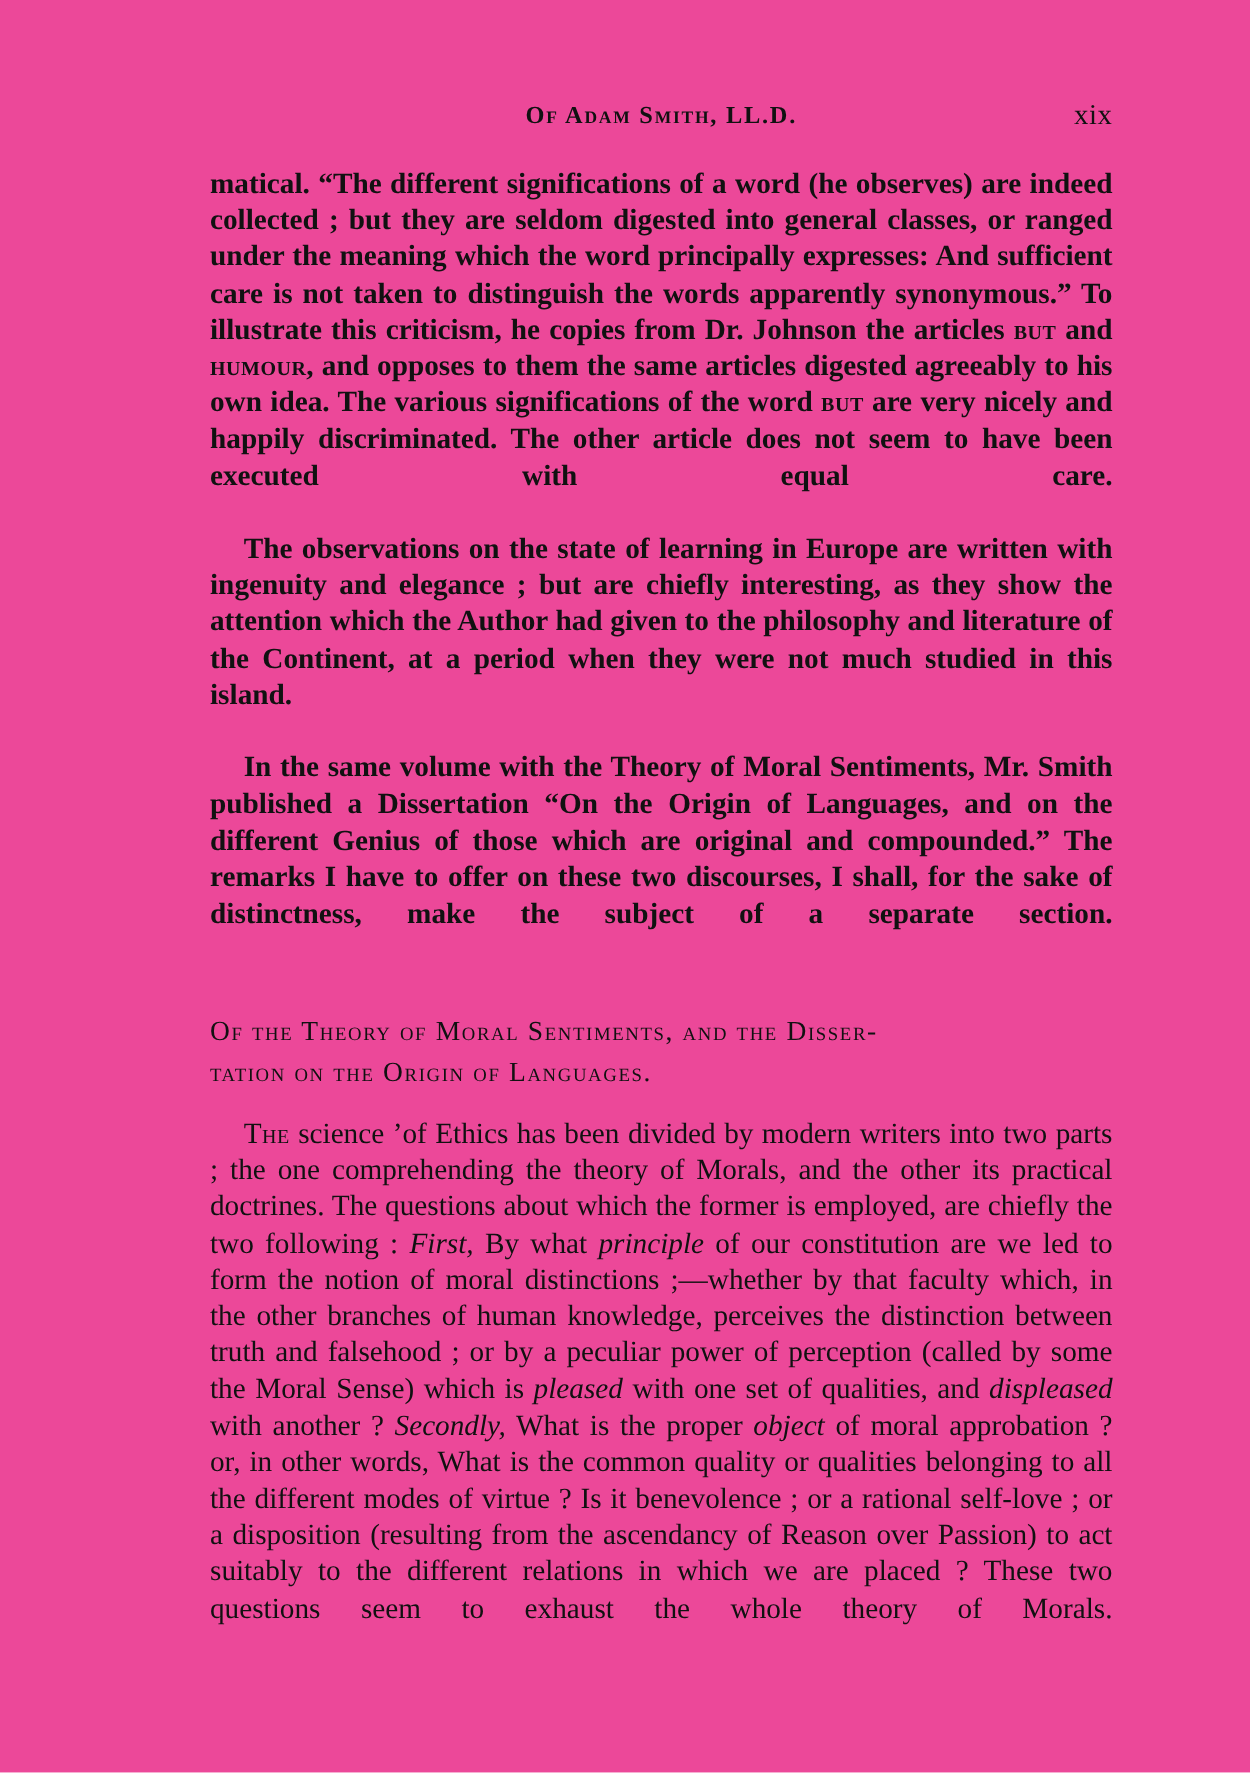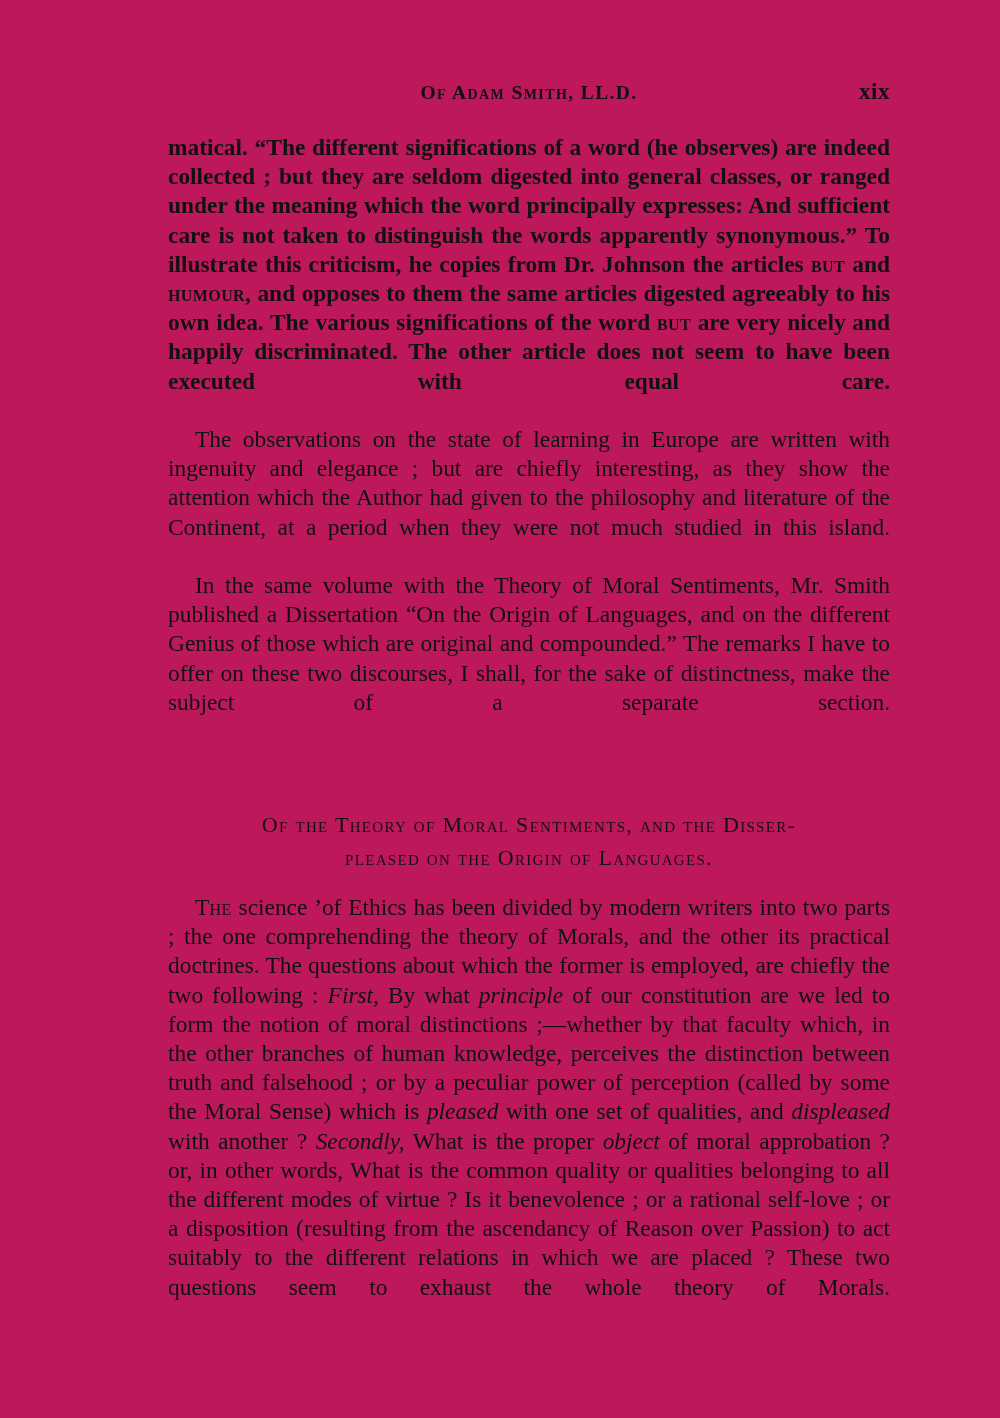--- a/index.html
+++ b/index.html
@@ -13,21 +13,21 @@
     height: 1418px;
     font-family: "Liberation Serif", "DejaVu Serif", serif;
     color: #111111;
     -webkit-font-smoothing: none;
   }
 
   .page {
     position: relative;
     width: 1000px;
     height: 1418px;
-    background: #be185d;
+    background: #ec4899;
     overflow: hidden;
   }
 
   
   .running-head {
     position: absolute;
     left: 168px;
     top: 82px;
     width: 722px;
     height: 30px;
@@ -41,21 +41,21 @@
     font-variant: small-caps;
     font-weight: bold;
     font-size: 19.5px;
     letter-spacing: 1.4px;
     white-space: nowrap;
   }
   .running-head-folio {
     position: absolute;
     right: 0;
     top: -3px;
-    font-weight: bold;
+    font-weight: normal;
     font-size: 23px;
     letter-spacing: 0.5px;
   }
 
   
   .textblock {
     position: absolute;
     left: 168px;
     width: 722px;
   }
@@ -65,21 +65,21 @@
   p.para {
     margin: 0;
     padding: 0;
     font-size: 23.4px;
     line-height: 29.2px;
     text-align: justify;
     text-justify: inter-word;
     word-spacing: 0.3px;
     hyphens: none;
   }
-  p.para + p.para { margin-top: 0; }
+  p.para + p.para { margin-top: 0; font-weight: bold; }
   p.indent { text-indent: 1.15em; }
   p.noindent { text-indent: 0; font-weight: bold; }
 
   
   p.para::after {
     content: "";
     display: inline-block;
     width: 100%;
   }
 
@@ -88,21 +88,20 @@
     letter-spacing: 0.4px;
   }
   .it { font-style: italic; }
 
   
   .section-heading {
     position: absolute;
     left: 168px;
     top: 808px;
     width: 722px;
-    text-align: center;
     font-variant: small-caps;
     font-size: 22px;
     letter-spacing: 1.3px;
     line-height: 33px;
   }
   .section-heading .hl {
     display: block;
   }
 </style>
 </head>
@@ -120,21 +119,21 @@
     <p class="para noindent"><span>matical. “The different significations of a word (he observes) are indeed collected ; but they are seldom digested into general classes, or ranged under the meaning which the word principally expresses: And sufficient care is not taken to distinguish the words apparently synonymous.” To illustrate this criticism, he copies from Dr. Johnson the articles </span><span class="sc">but</span><span> and </span><span class="sc">humour</span><span>, and opposes to them the same articles digested agreeably to his own idea. The various significations of the word </span><span class="sc">but</span><span> are very nicely and happily discriminated. The other article does not seem to have been executed with equal care.</span></p>
 
     <p class="para indent">The observations on the state of learning in Europe are written with ingenuity and elegance ; but are chiefly interesting, as they show the attention which the Author had given to the philosophy and literature of the Continent, at a period when they were not much studied in this island.</p>
 
     <p class="para indent">In the same volume with the Theory of Moral Sentiments, Mr. Smith published a Dissertation “On the Origin of Languages, and on the different Genius of those which are original and compounded.” The remarks I have to offer on these two discourses, I shall, for the sake of distinctness, make the subject of a separate section.</p>
 
   </div>
 
   <div class="section-heading">
     <span class="hl">Of the Theory of Moral Sentiments, and the Disser-</span>
-    <span class="hl">pleased on the Origin of Languages.</span>
+    <span class="hl">tation on the Origin of Languages.</span>
   </div>
 
   <div class="textblock block-lower">
 
     <p class="para indent"><span class="sc">The</span><span> science ’of Ethics has been divided by modern writers into two parts ; the one comprehending the theory of Morals, and the other its practical doctrines. The questions about which the former is employed, are chiefly the two following : </span><span class="it">First,</span><span> By what </span><span class="it">principle</span><span> of our constitution are we led to form the notion of moral distinctions ;—whether by that faculty which, in the other branches of human knowledge, perceives the distinction between truth and falsehood ; or by a peculiar power of perception (called by some the Moral Sense) which is </span><span class="it">pleased</span><span> with one set of qualities, and </span><span class="it">displeased</span><span> with another ? </span><span class="it">Secondly,</span><span> What is the proper </span><span class="it">object</span><span> of moral approbation ? or, in other words, What is the common quality or qualities belonging to all the different modes of virtue ? Is it benevolence ; or a rational self-love ; or a disposition (resulting from the ascendancy of Reason over Passion) to act suitably to the different relations in which we are placed ? These two questions seem to exhaust the whole theory of Morals.</span></p>
 
   </div>
 
 </div>
 

